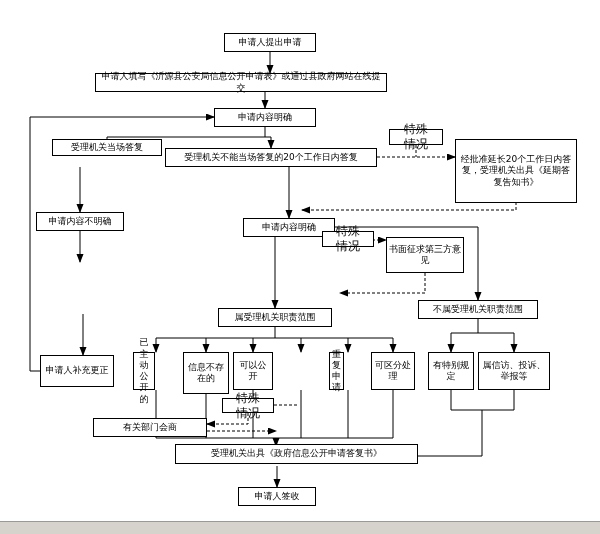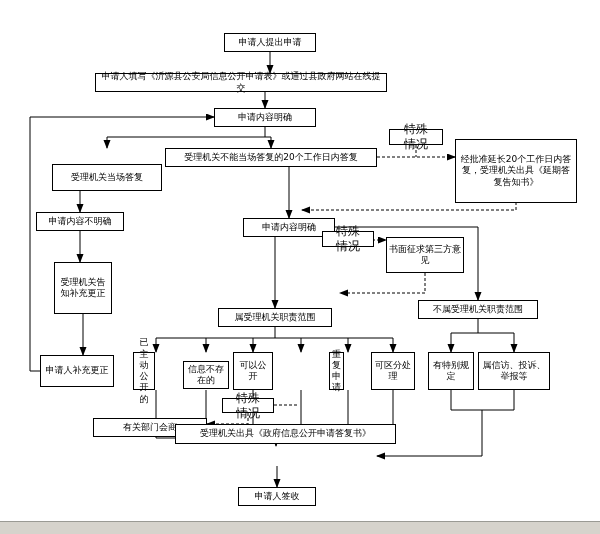--- a/index.html
+++ b/index.html
@@ -90,61 +90,60 @@
       <path d="M207,431 H276" marker-end="url(#ah)"></path>
     </g>
   </svg>
 
   <div class="node" style="left:224px;top:33px;width:92px;height:19px">申请人提出申请</div>
 
   <div class="node" style="left:95px;top:73px;width:292px;height:19px">申请人填写《沂源县公安局信息公开申请表》或通过县政府网站在线提交</div>
 
   <div class="node" style="left:214px;top:108px;width:102px;height:19px">申请内容明确</div>
 
-  <div class="node" style="left:52px;top:164px;width:110px;height:27px">受理机关当场答复</div>
+  <div class="node" style="left:52px;top:139px;width:110px;height:17px">受理机关当场答复</div>
 
   <div class="node" style="left:165px;top:148px;width:212px;height:19px">受理机关不能当场答复的20个工作日内答复</div>
 
   <div class="node sm" style="left:389px;top:129px;width:54px;height:16px">特殊情况</div>
 
   <div class="node" style="left:455px;top:139px;width:122px;height:64px">经批准延长20个工作日内答复，受理机关出具《延期答复告知书》</div>
 
   <div class="node" style="left:36px;top:212px;width:88px;height:19px">申请内容不明确</div>
 
   <div class="node" style="left:243px;top:218px;width:92px;height:19px">申请内容明确</div>
 
   <div class="node sm" style="left:322px;top:231px;width:52px;height:16px">特殊情况</div>
 
   <div class="node" style="left:386px;top:237px;width:78px;height:36px">书面征求第三方意见</div>
 
-  <div class="node" style="left:54px;top:262px;width:58px;height:52px">受理机关告知补充更正</div>
 
   <div class="node" style="left:40px;top:355px;width:74px;height:32px">申请人补充更正</div>
 
   <div class="node" style="left:218px;top:308px;width:114px;height:19px">属受理机关职责范围</div>
 
   <div class="node" style="left:418px;top:300px;width:120px;height:19px">不属受理机关职责范围</div>
 
   <div class="node" style="left:133px;top:352px;width:22px;height:38px">已主动公开的</div>
 
-  <div class="node" style="left:183px;top:361px;width:46px;height:28px">信息不存在的</div>
+  <div class="node" style="left:183px;top:352px;width:46px;height:42px">信息不存在的</div>
 
   <div class="node" style="left:233px;top:352px;width:40px;height:38px">可以公开</div>
 
 
   <div class="node" style="left:329px;top:352px;width:15px;height:38px">重复申请</div>
 
   <div class="node" style="left:371px;top:352px;width:44px;height:38px">可区分处理</div>
 
   <div class="node" style="left:428px;top:352px;width:46px;height:38px">有特别规定</div>
 
   <div class="node" style="left:478px;top:352px;width:72px;height:38px">属信访、投诉、举报等</div>
 
   <div class="node sm" style="left:222px;top:398px;width:52px;height:15px">特殊情况</div>
 
   <div class="node" style="left:93px;top:418px;width:114px;height:19px">有关部门会商</div>
 
-  <div class="node" style="left:175px;top:424px;width:221px;height:20px">受理机关出具《政府信息公开申请答复书》</div>
+  <div class="node" style="left:175px;top:444px;width:243px;height:20px">受理机关出具《政府信息公开申请答复书》</div>
 
   <div class="node" style="left:238px;top:487px;width:78px;height:19px">申请人签收</div>
 
   <div class="scrollbar"></div>
 </div>
 
 </body></html>

